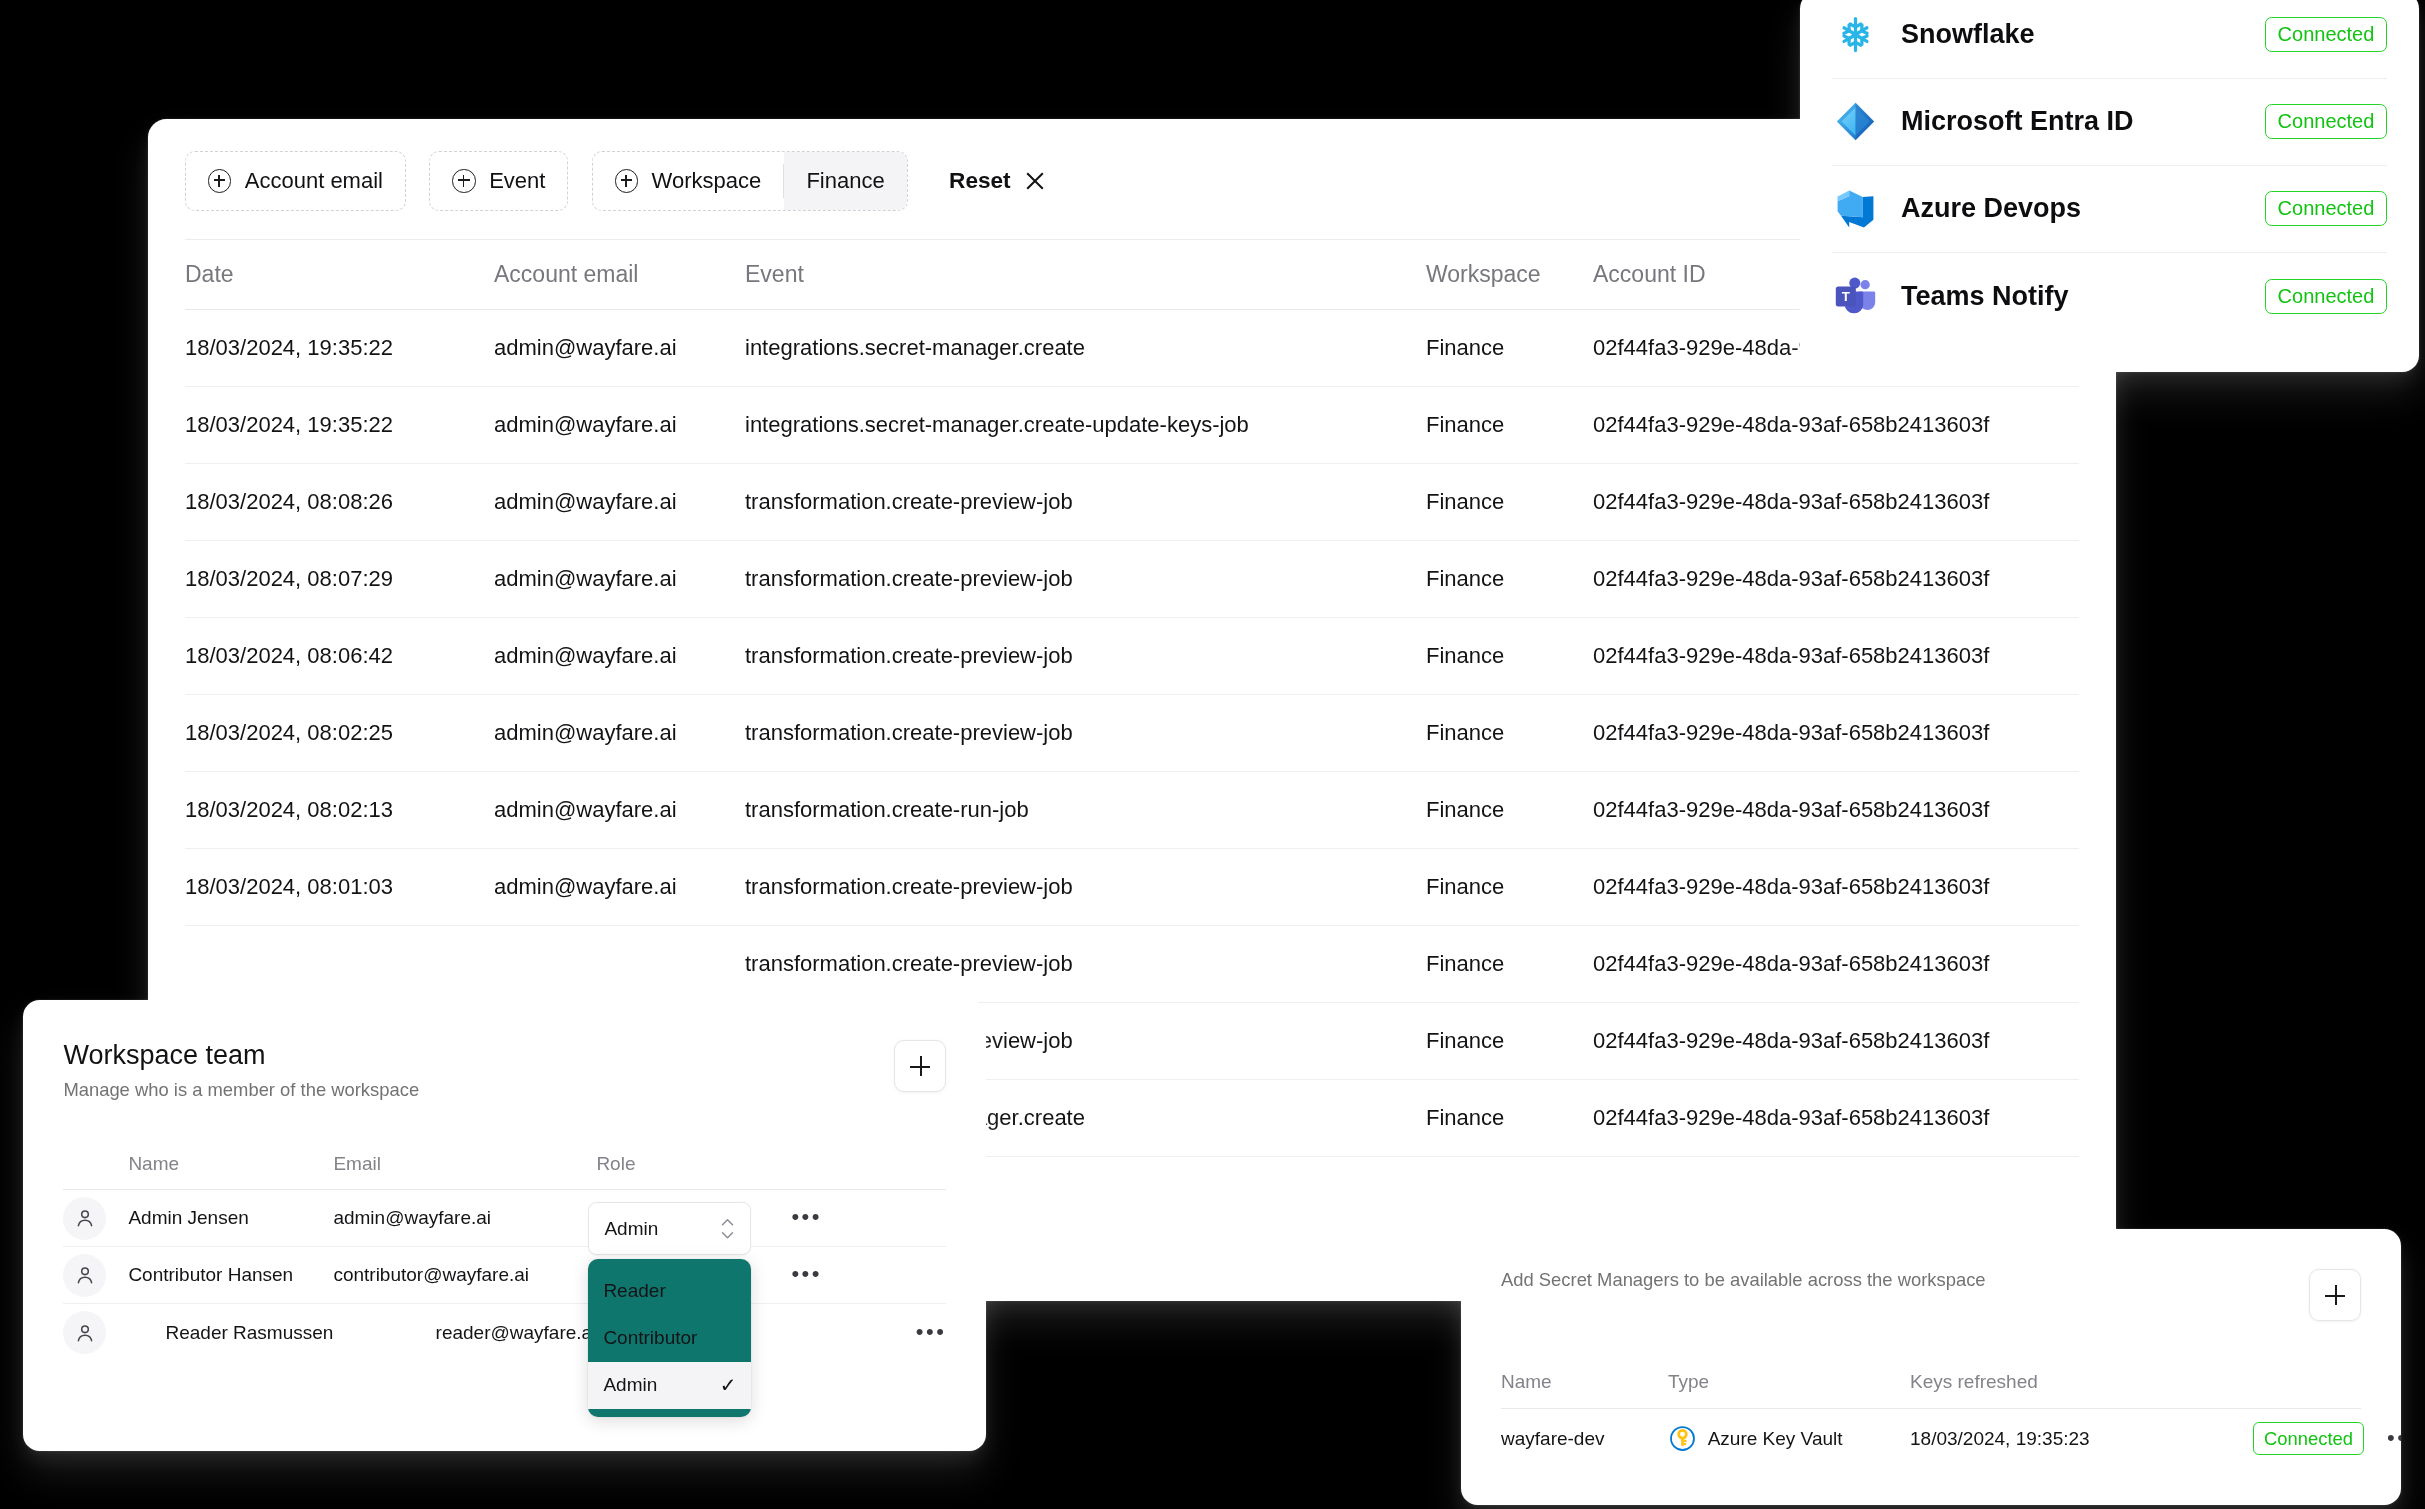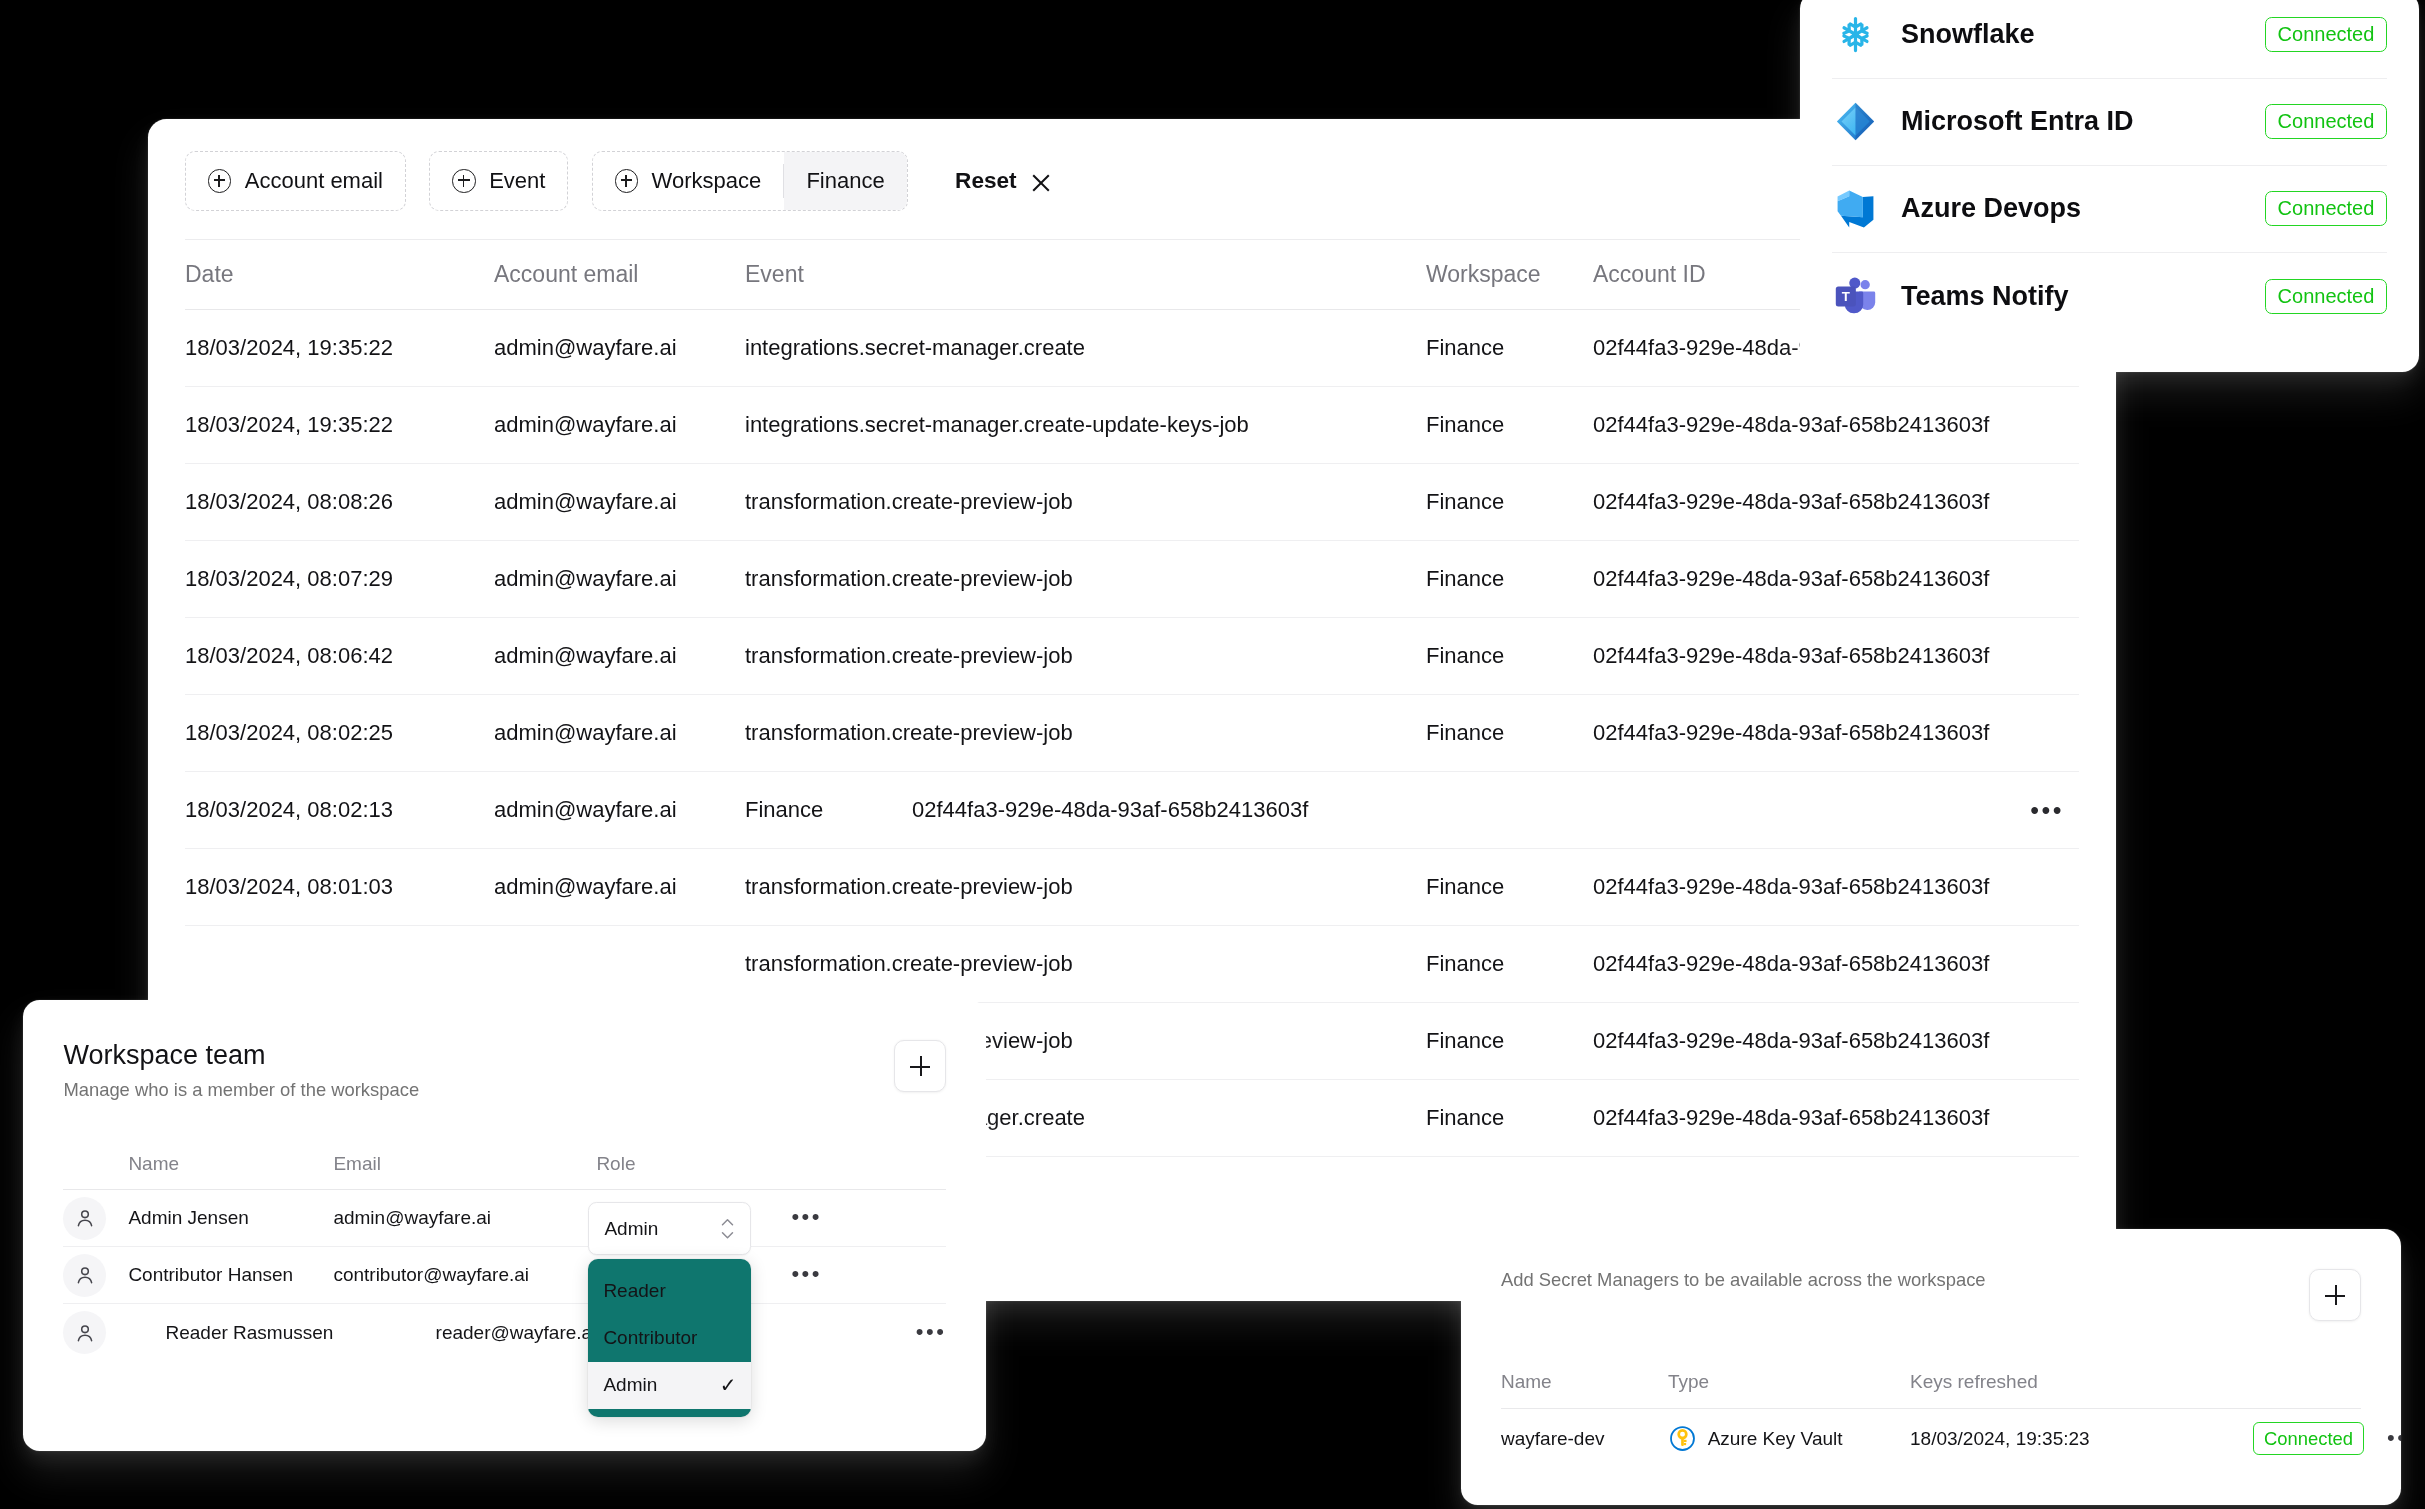--- a/index.html
+++ b/index.html
@@ -96,23 +96,23 @@
     display: flex;
     align-items: center;
     background: #f4f4f6;
     font-size: 22px;
     color: #111114;
     white-space: nowrap;
   }
 
   .reset-wrap {
     display: flex;
-    align-items: flex-end;
+    align-items: center;
     gap: 13.4px;
-    margin-left: 24px;
+    margin-left: 18px;
     cursor: pointer;
   }
   .reset-label {
     font-size: 22.6px;
     font-weight: 600;
     color: #111114;
   }
   .reset-x {
     position: relative;
     width: 22px; height: 22px;
@@ -479,20 +479,21 @@
             <div class="col-event">transformation.create-preview-job</div>
             <div class="col-workspace">Finance</div>
             <div class="col-account">02f44fa3-929e-48da-93af-658b2413603f</div>
             <div class="col-more">
               <span class="dots">•••</span>
             </div>
           </div>
           <div class="audit-row">
             <div class="col-date">18/03/2024, 08:02:13</div>
             <div class="col-email">admin@wayfare.ai</div>
+            <div class="col-event">transformation.create-run-job</div>
             <div class="col-workspace">Finance</div>
             <div class="col-account">02f44fa3-929e-48da-93af-658b2413603f</div>
             <div class="col-more">
               <span class="dots">•••</span>
             </div>
           </div>
           <div class="audit-row">
             <div class="col-date">18/03/2024, 08:01:03</div>
             <div class="col-email">admin@wayfare.ai</div>
             <div class="col-event">transformation.create-preview-job</div>

